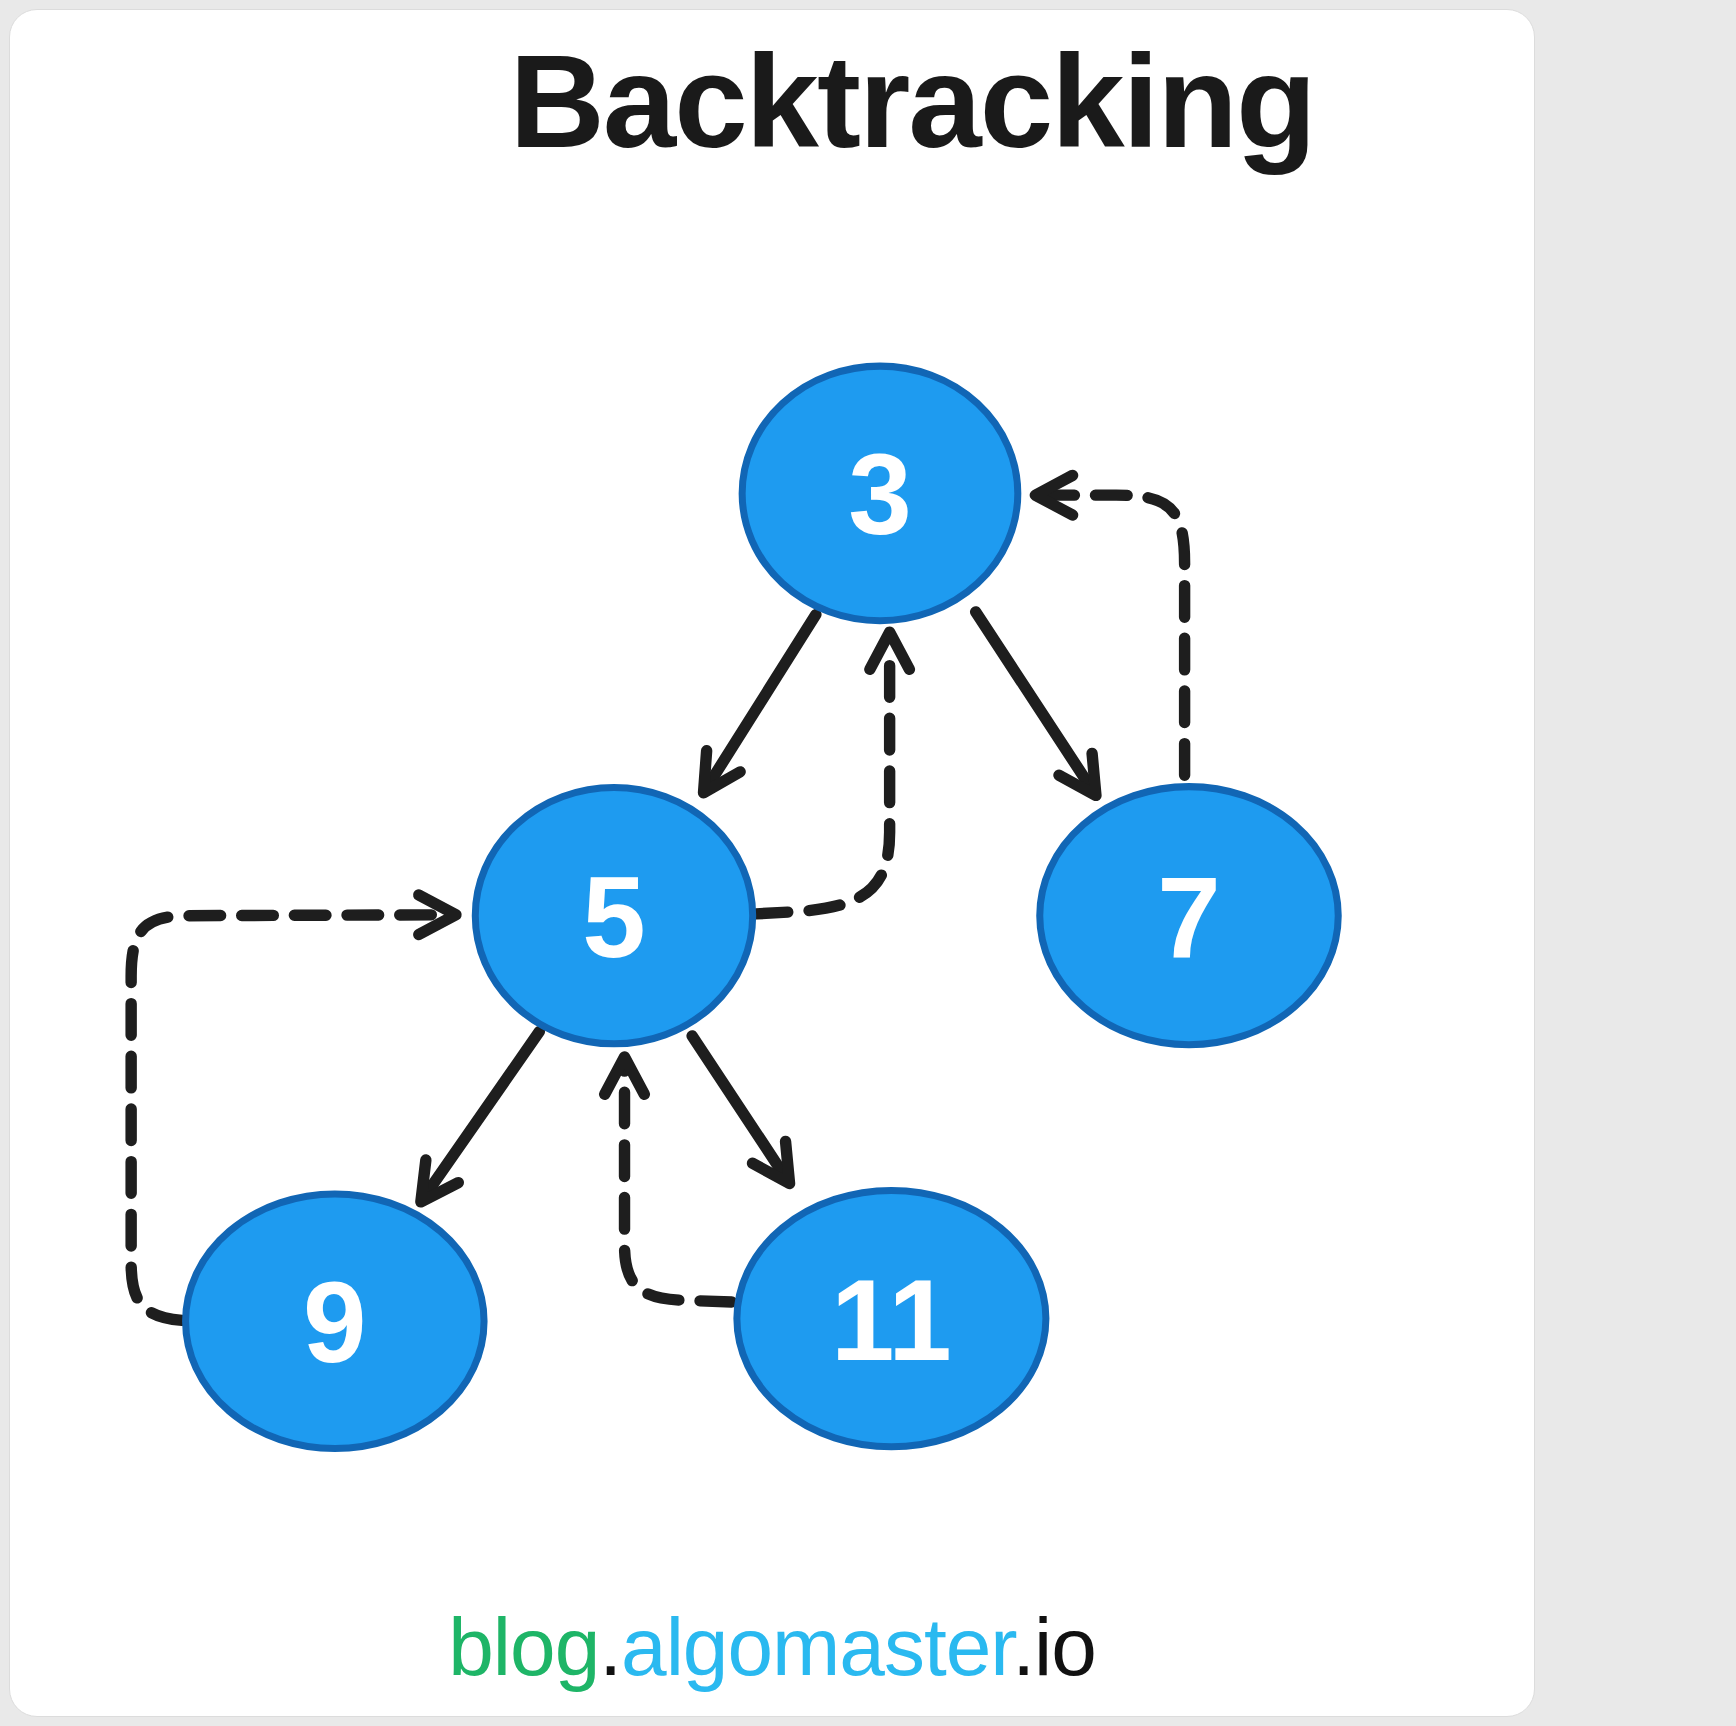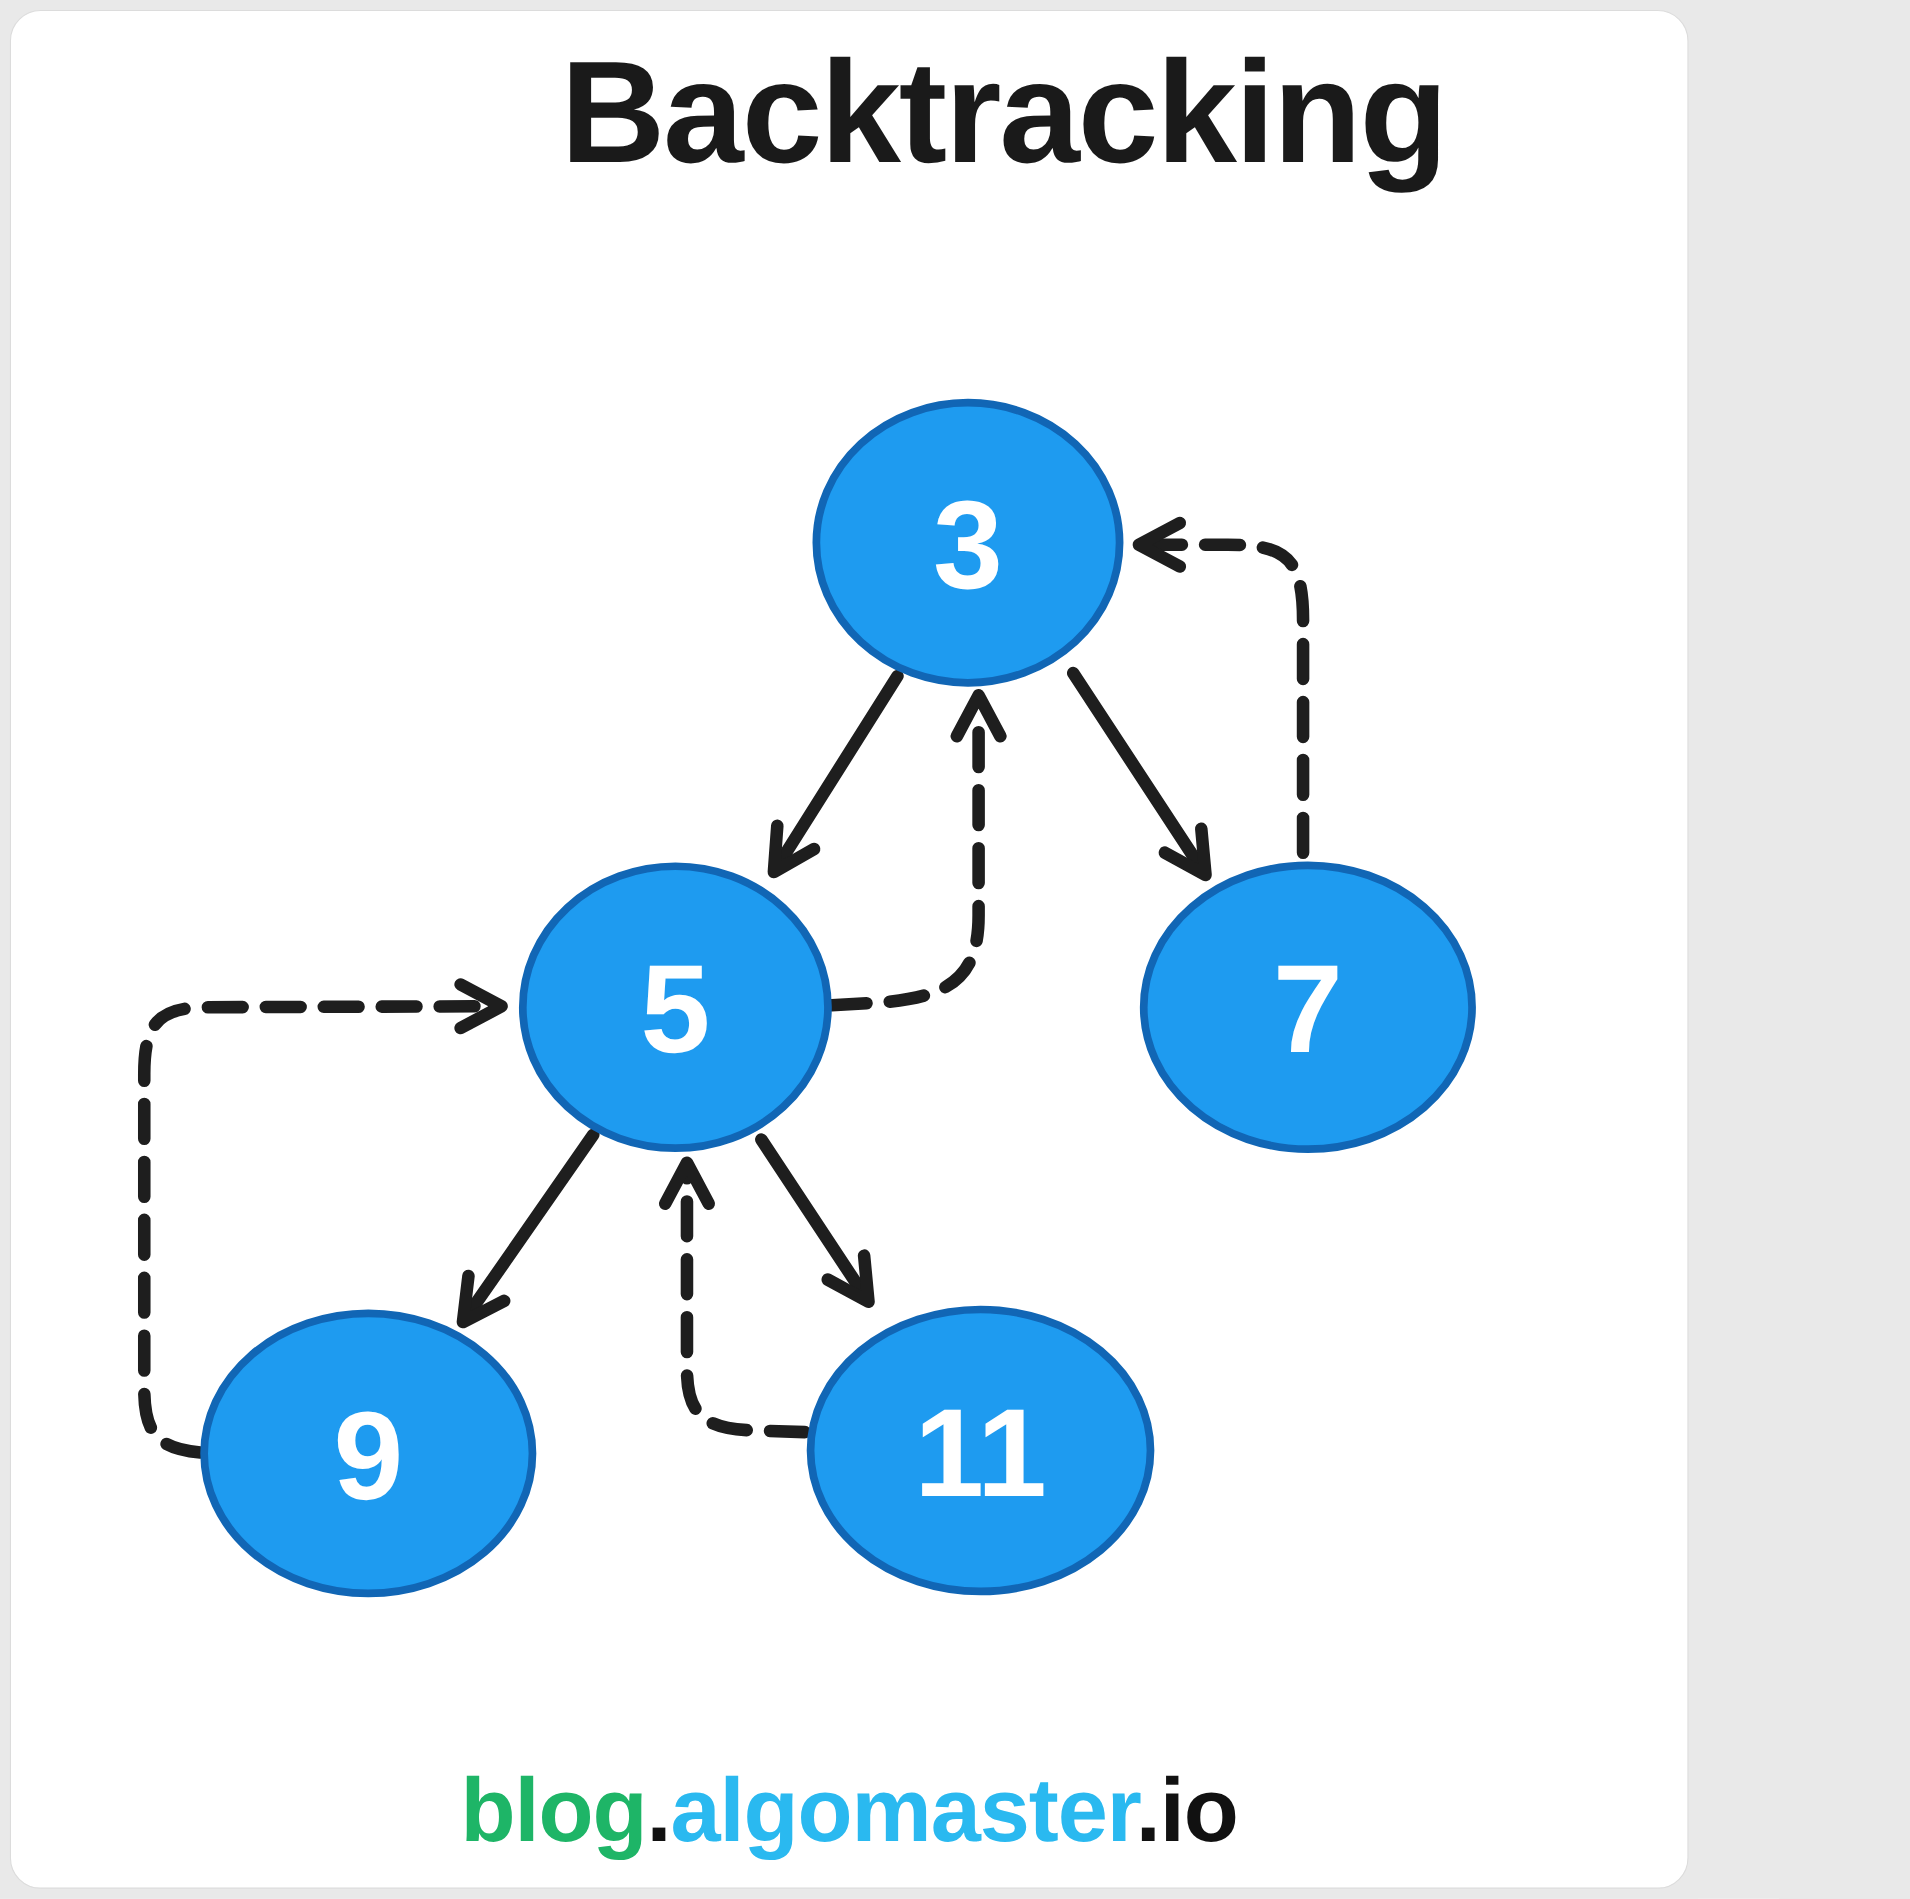--- a/index.html
+++ b/index.html
@@ -23,21 +23,21 @@
     font-size:132px;font-weight:800;color:var(--ink);
     letter-spacing:-2px;line-height:1;
   }
   svg.diagram{position:absolute;left:0;top:0;width:100%;height:100%;}
   .node-label{
     font-family:"Liberation Sans","DejaVu Sans",sans-serif;
     font-weight:700;fill:#ffffff;
   }
   .footer{
     position:absolute;top:1596px;left:0;right:0;
-    text-align:center;font-size:82px;font-weight:700;
+    text-align:center;font-size:82px;font-weight:400;
     letter-spacing:-1px;line-height:1;white-space:nowrap;
   }
   .footer .green{color:var(--green);}
   .footer .blue{color:var(--blue);}
   .footer .dark{color:var(--dark);}
 </style>
 </head>
 <body>
 
 <div class="canvas">

